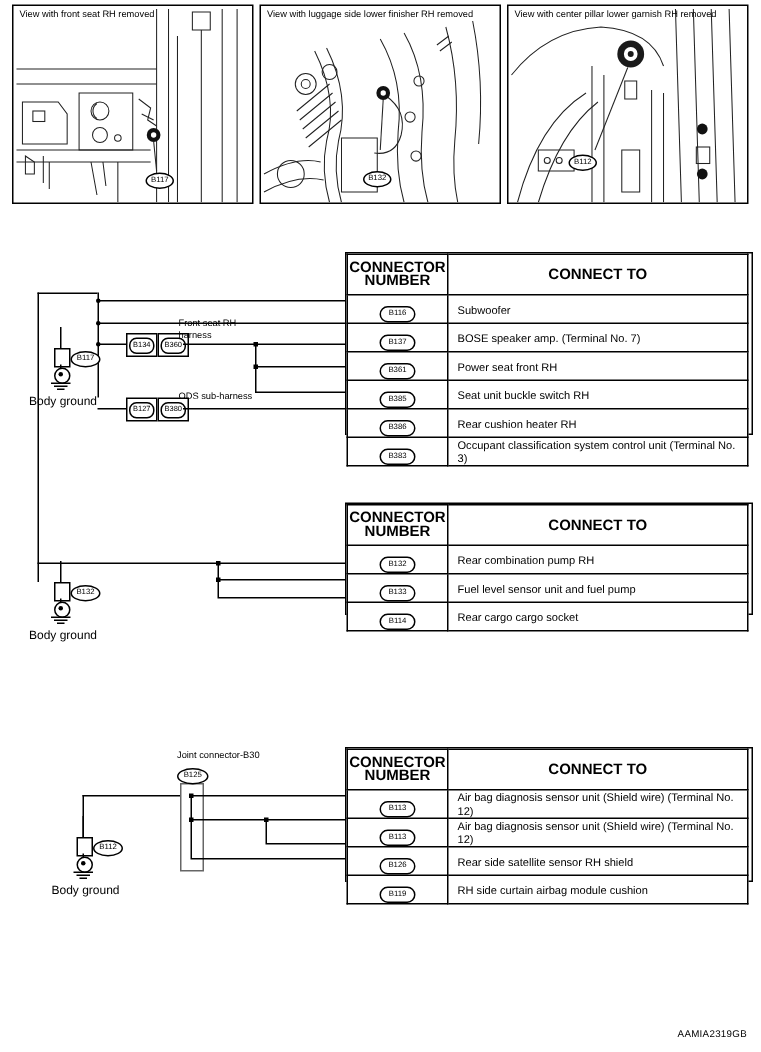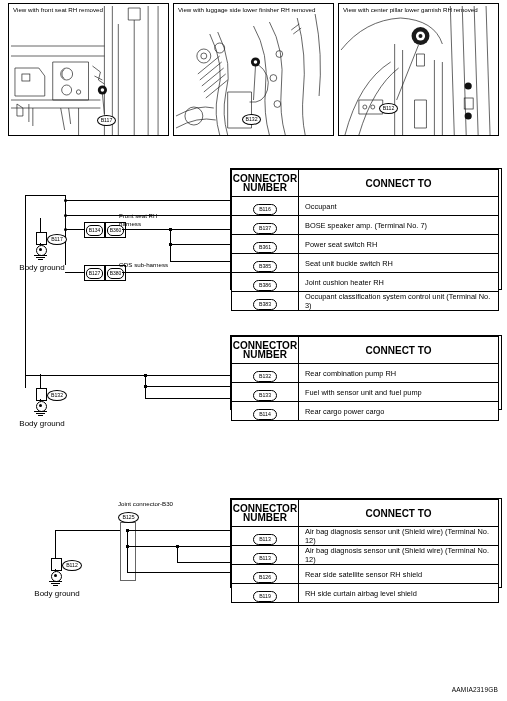--- a/index.html
+++ b/index.html
@@ -214,37 +214,37 @@
     <table class="ct" style="left:231px;top:169px;width:268px;">
       <thead>
           <tr>
         <th class="num" style="width:66px;height:26px;">CONNECTOR NUMBER</th>
         <th>CONNECT TO</th>
       </tr>
         </thead>
       <tbody>
         <tr>
           <td class="num"><i>B116</i></td>
-          <td class="desc">Occupant</td>
+          <td class="desc">Subwoofer</td>
           </tr>
         <tr>
           <td class="num"><i>B137</i></td>
           <td class="desc">BOSE speaker amp. (Terminal No. 7)</td>
           </tr>
         <tr>
           <td class="num"><i>B361</i></td>
-          <td class="desc">Power seat switch RH</td>
+          <td class="desc">Power seat front RH</td>
           </tr>
         <tr>
           <td class="num"><i>B385</i></td>
           <td class="desc">Seat unit buckle switch RH</td>
           </tr>
         <tr>
           <td class="num"><i>B386</i></td>
-          <td class="desc">Joint cushion heater RH</td>
+          <td class="desc">Rear cushion heater RH</td>
           </tr>
         <tr>
           <td class="num"><i>B383</i></td>
           <td class="desc">Occupant classification system control unit (Terminal No. 3)</td>
           </tr>
       </tbody>
     </table>
   </div>
 
   <div>
@@ -278,25 +278,25 @@
         <th>CONNECT TO</th>
       </tr>
         </thead>
       <tbody>
         <tr>
           <td class="num"><i>B132</i></td>
           <td class="desc">Rear combination pump RH</td>
           </tr>
         <tr>
           <td class="num"><i>B133</i></td>
-          <td class="desc">Fuel with sensor unit and fuel pump</td>
+          <td class="desc">Fuel level sensor unit and fuel pump</td>
           </tr>
         <tr>
           <td class="num"><i>B114</i></td>
-          <td class="desc">Rear cargo power cargo</td>
+          <td class="desc">Rear cargo cargo socket</td>
           </tr>
       </tbody>
     </table>
   </div>
 
   <div>
     <div class="wire wv" style="left:55px;top:530px;height:30px;"></div>
     <div class="wire wh" style="left:55px;top:530px;width:65px;"></div>
 
     <div class="joinbox" style="left:120px;top:522px;width:14px;height:57px;"></div>
@@ -343,20 +343,20 @@
         <tr>
           <td class="num"><i>B113</i></td>
           <td class="desc">Air bag diagnosis sensor unit (Shield wire) (Terminal No. 12)</td>
           </tr>
         <tr>
           <td class="num"><i>B126</i></td>
           <td class="desc">Rear side satellite sensor RH shield</td>
           </tr>
         <tr>
           <td class="num"><i>B119</i></td>
-          <td class="desc">RH side curtain airbag level shield</td>
+          <td class="desc">RH side curtain airbag module cushion</td>
           </tr>
       </tbody>
     </table>
   </div>
 
   <div class="refcode">AAMIA2319GB</div>
 </div>
 
 </body></html>

